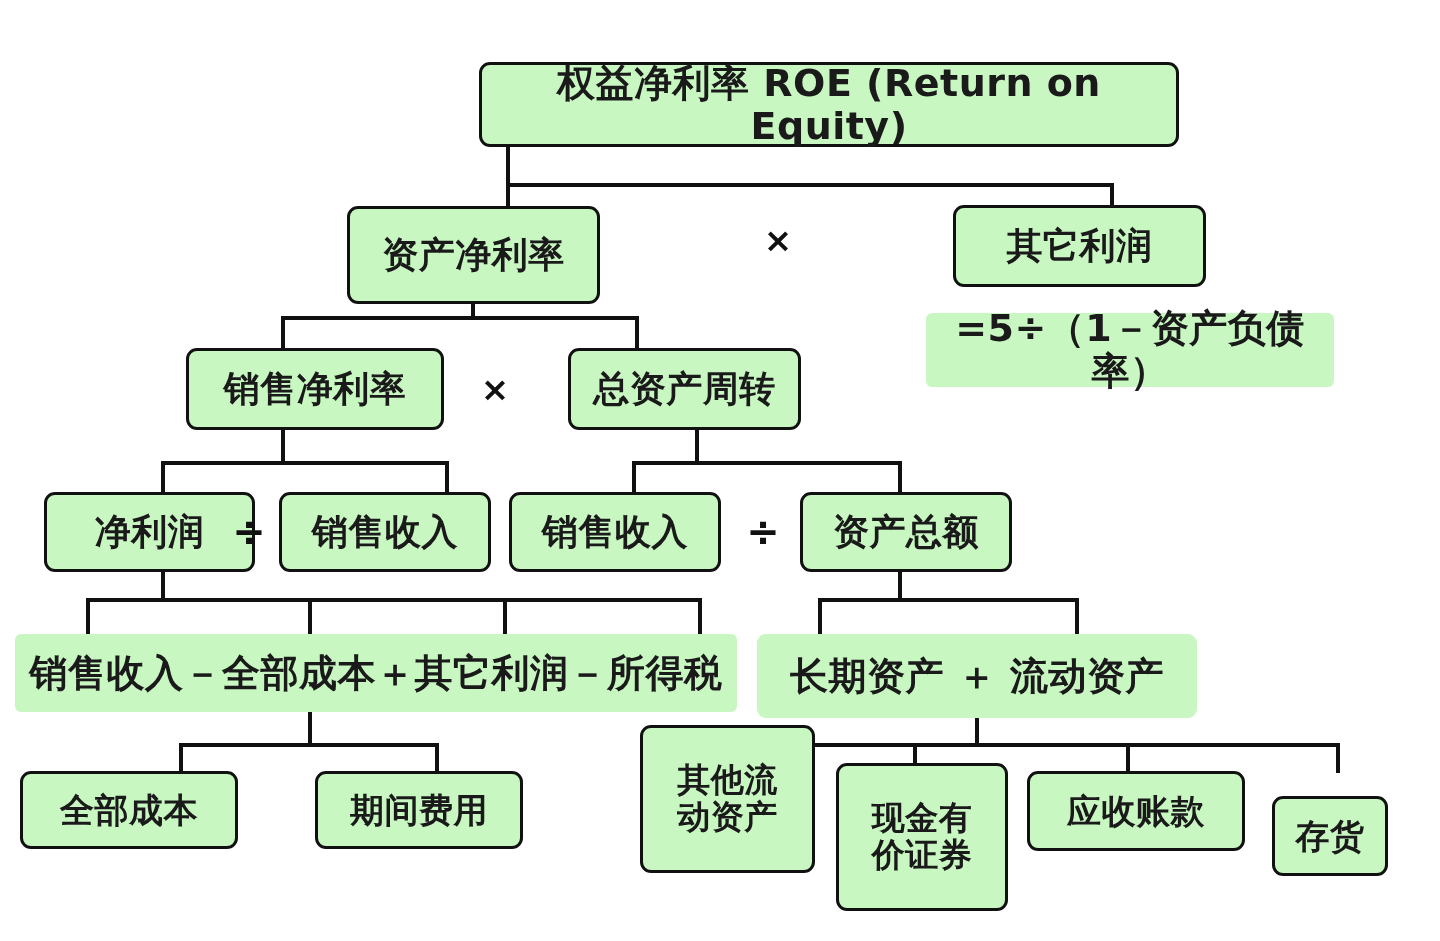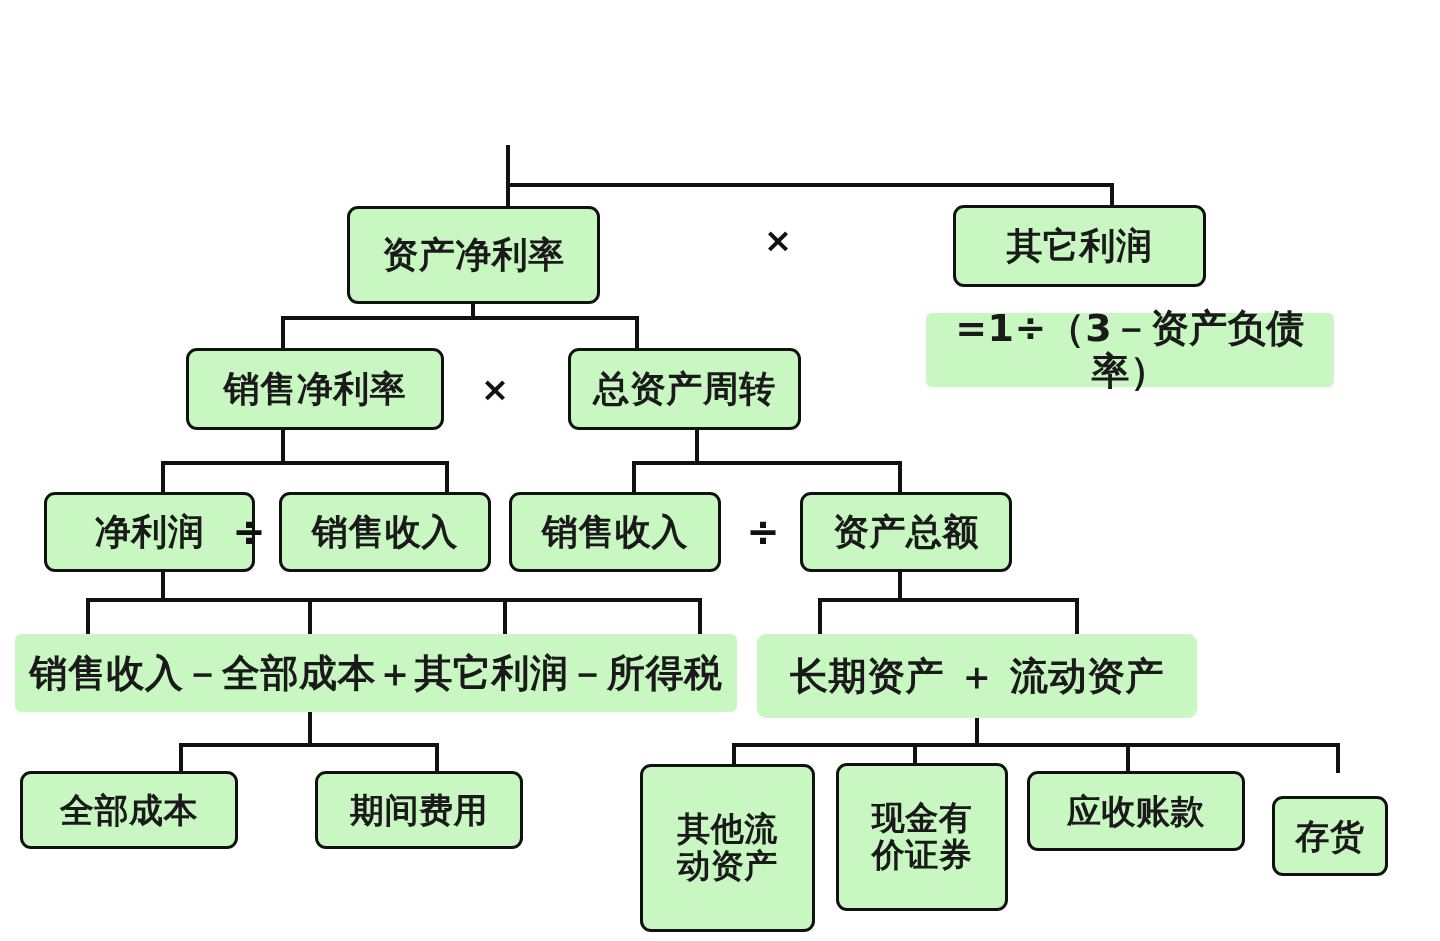--- a/index.html
+++ b/index.html
@@ -101,35 +101,38 @@
       <path d="M 310 745 L 437 745 L 437 773"></path>
 
       <path d="M 977 712 L 977 745 L 734 745 L 734 771"></path>
       <path d="M 734 745 L 1338 745"></path>
       <path d="M 915 745 L 915 771"></path>
       <path d="M 1128 745 L 1128 771"></path>
       <path d="M 1338 745 L 1338 771"></path>
     </g>
   </svg>
 
+  <div class="node t-root" style="left:479px; top:62px; width:700px; height:85px;">
+    <span>权益净利率 ROE (Return on Equity)</span>
+  </div>
 
   <div class="node t-l2" style="left:347px; top:206px; width:253px; height:98px;">
     <span>资产净利率</span>
   </div>
 
   <div class="op op-x" style="left:748px; top:215px; width:60px; height:50px;">
     <span>×</span>
   </div>
 
   <div class="node t-l2" style="left:953px; top:205px; width:253px; height:82px;">
     <span>其它利润</span>
   </div>
 
   <div class="node plain t-form" style="left:926px; top:313px; width:408px; height:74px;">
-    <span>=1÷（3－资产负债率）</span>
+    <span>=5÷（1－资产负债率）</span>
   </div>
 
   <div class="node t-l3" style="left:186px; top:348px; width:258px; height:82px;">
     <span>销售净利率</span>
   </div>
 
   <div class="op op-x" style="left:465px; top:364px; width:60px; height:50px;">
     <span>×</span>
   </div>
 
@@ -170,21 +173,21 @@
   </div>
 
   <div class="node t-leaf" style="left:20px; top:771px; width:218px; height:78px;">
     <span>全部成本</span>
   </div>
 
   <div class="node t-leaf" style="left:315px; top:771px; width:208px; height:78px;text-align:right;">
     <span>期间费用</span>
   </div>
 
-  <div class="node t-leaf2" style="left:640px; top:764px; width:175px; height:168px; white-space:pre-line;">
+  <div class="node t-leaf2" style="left:640px; top:725px; width:175px; height:148px; white-space:pre-line;">
     <span>其他流
 动资产</span>
   </div>
 
   <div class="node t-leaf2" style="left:836px; top:763px; width:172px; height:148px; white-space:pre-line;">
     <span>现金有
 价证券</span>
   </div>
 
   <div class="node t-leaf" style="left:1027px; top:771px; width:218px; height:80px;">

